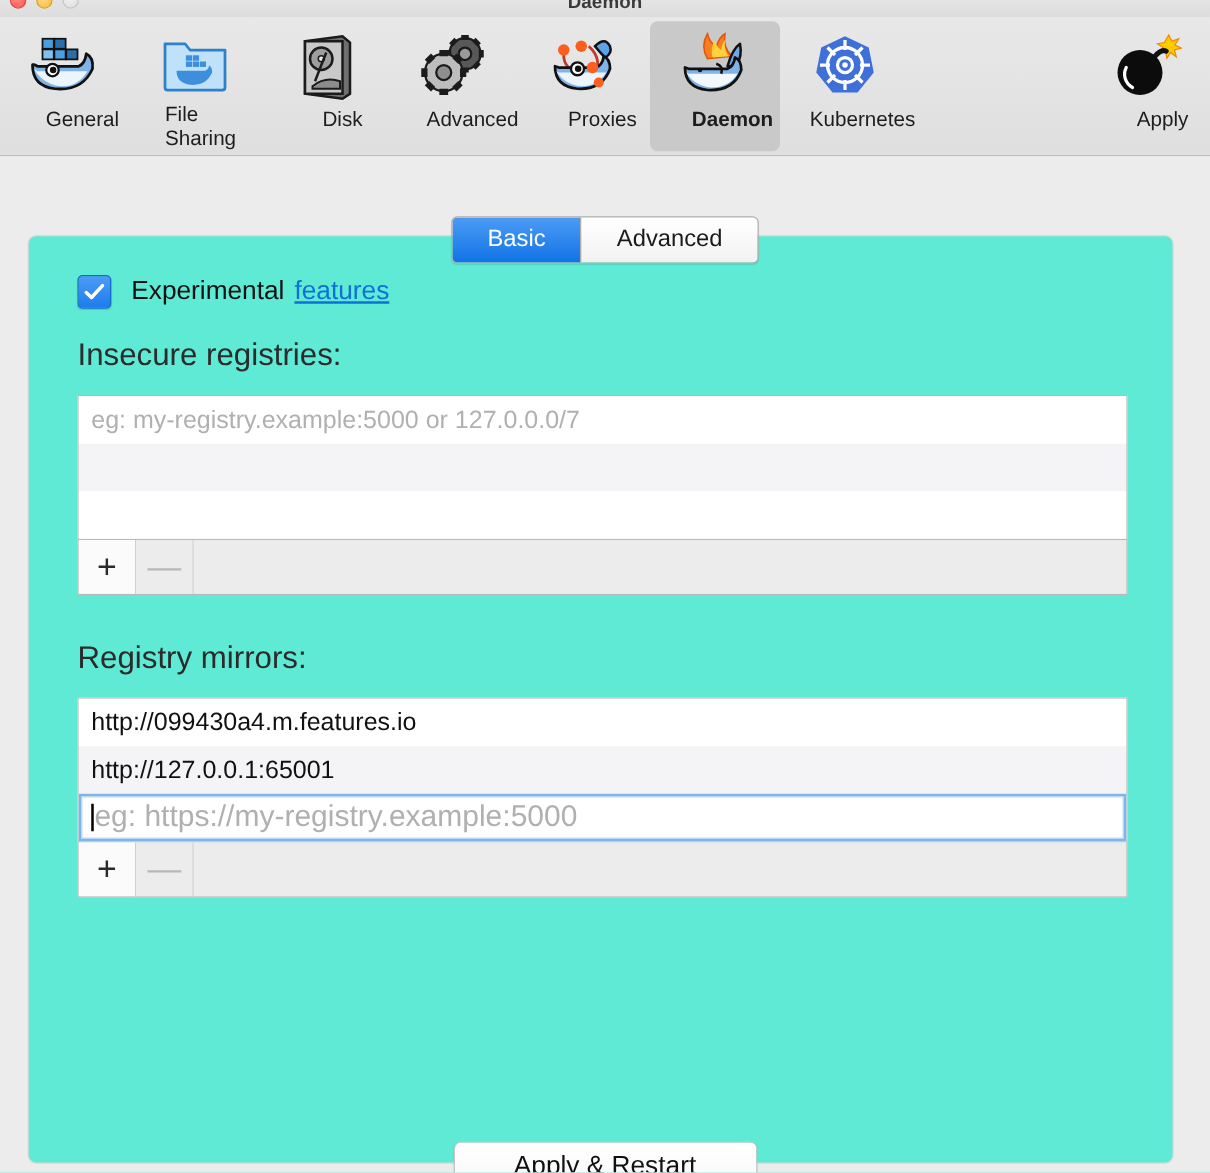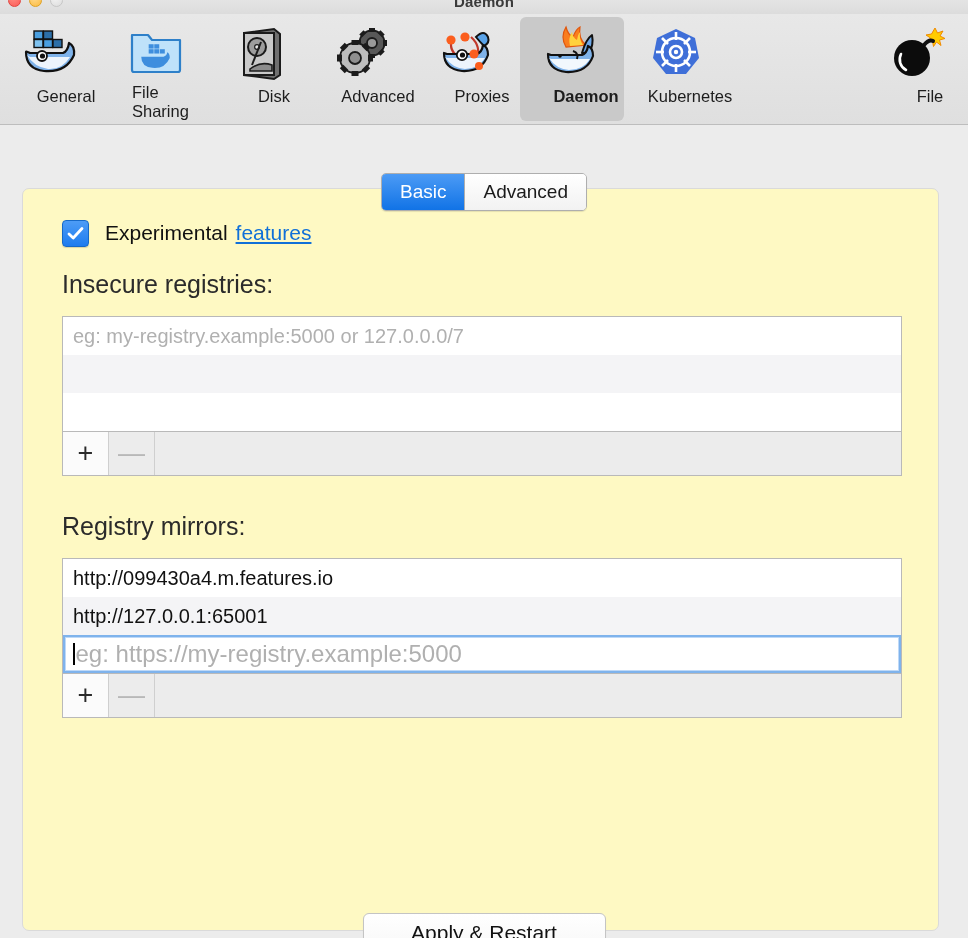--- a/index.html
+++ b/index.html
@@ -122,41 +122,41 @@
   }
   .segmented {
     display: flex;
     height: 36px;
     border-radius: 5px;
     overflow: hidden;
     border: 1px solid #aeaeae;
     box-shadow: 0 1px 1px rgba(0,0,0,0.10);
   }
   .seg {
-    padding: 0 18px;
+    padding: 0 28px;
     display: flex;
     align-items: center;
     justify-content: center;
     font-size: 19px;
     color: #1a1a1a;
     background: linear-gradient(to bottom, #ffffff, #f2f2f2);
   }
   .seg.active {
     background: linear-gradient(to bottom, #4c9bf5 0%, #1173e6 100%);
     color: #ffffff;
   }
   .seg + .seg { border-left: 1px solid #aeaeae; }
 
   .panel {
     position: absolute;
     left: 22px;
     top: 63px;
     width: 917px;
     height: 743px;
-    background: #fef9c3;
+    background: #5eead4;
     border: 1px solid #dadada;
     border-radius: 7px;
     box-sizing: border-box;
   }
 
   .inner {
     position: absolute;
     left: 39px;
     top: 29px;
     right: 36px;
@@ -448,21 +448,21 @@
     <div class="tb-reset-wrap">
       <div class="tb-item">
         <span class="tb-ico">
           <svg width="60" height="56" viewBox="0 0 60 56">
             <path d="M49 3 l2.5 5 l5.5 -2 l-3 5 l5 2.5 l-5.5 1.5 l1.5 5.5 l-4.5 -3.5 l-3 4.5 l-1 -5.5 l-5.5 1 l3.5 -4 l-4.5 -3 l5.5 -1 Z" fill="#ffcc00" stroke="#f08a00" stroke-width="1"></path>
             <path d="M38 20 q5 -6 9 -4" stroke="#111" stroke-width="4" fill="none" stroke-linecap="round"></path>
             <circle cx="26" cy="33" r="18" fill="#0c0c0c"></circle>
             <path d="M15 29 a12 12 0 0 0 5 16" stroke="#ffffff" stroke-width="2.6" fill="none" stroke-linecap="round"></path>
           </svg>
         </span>
-        <span class="tb-label">File</span>
+        <span class="tb-label">Apply</span>
       </div>
     </div>
   </div>
 
   <div class="content">
 
     <div class="seg-wrap">
       <div class="segmented">
         <div class="seg active">Basic</div>
         <div class="seg">Advanced</div>

